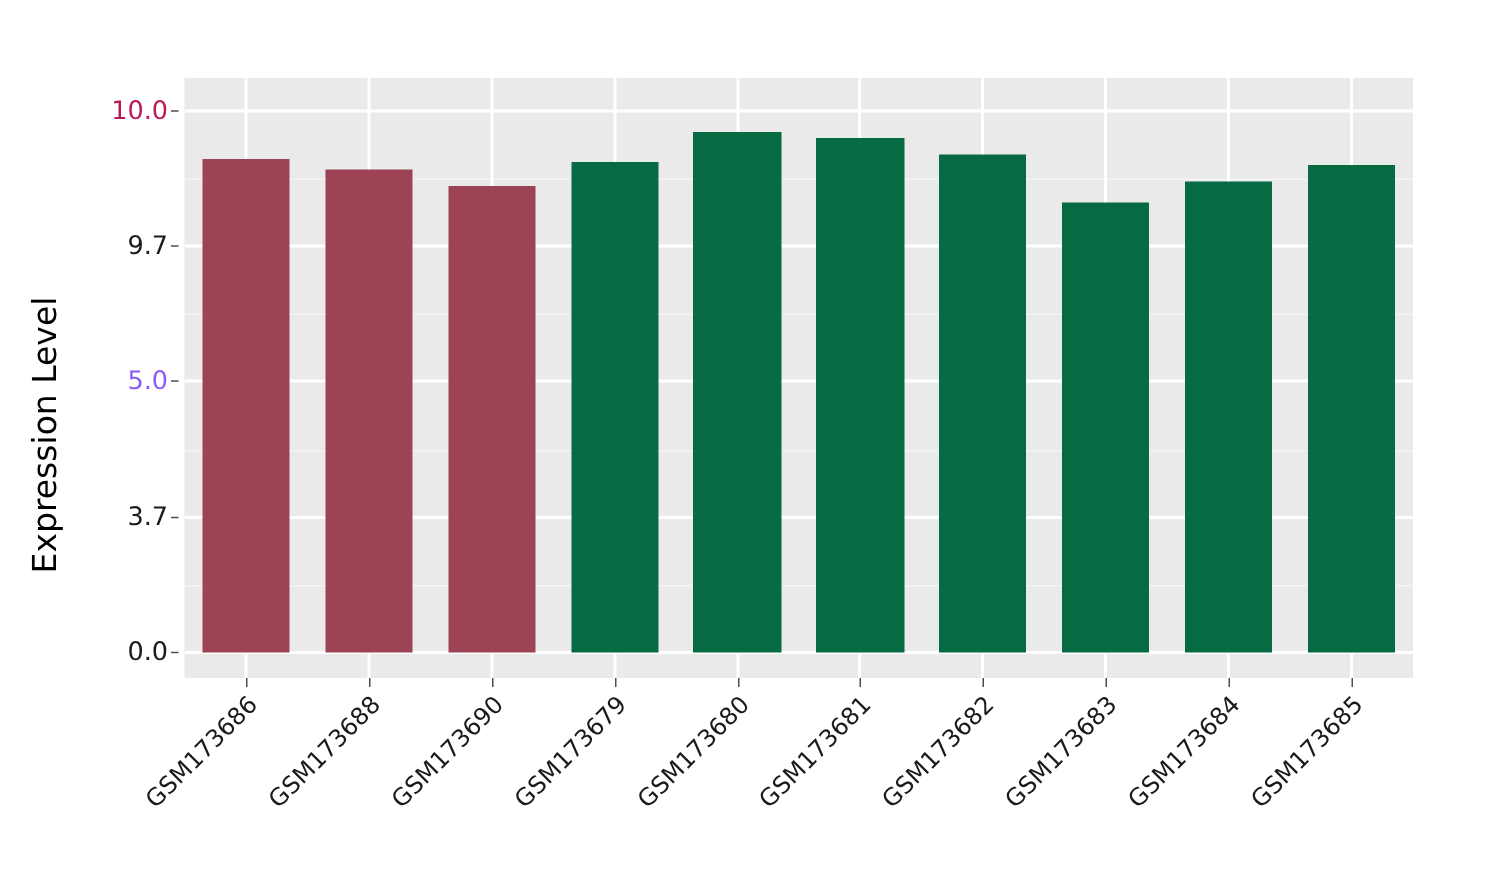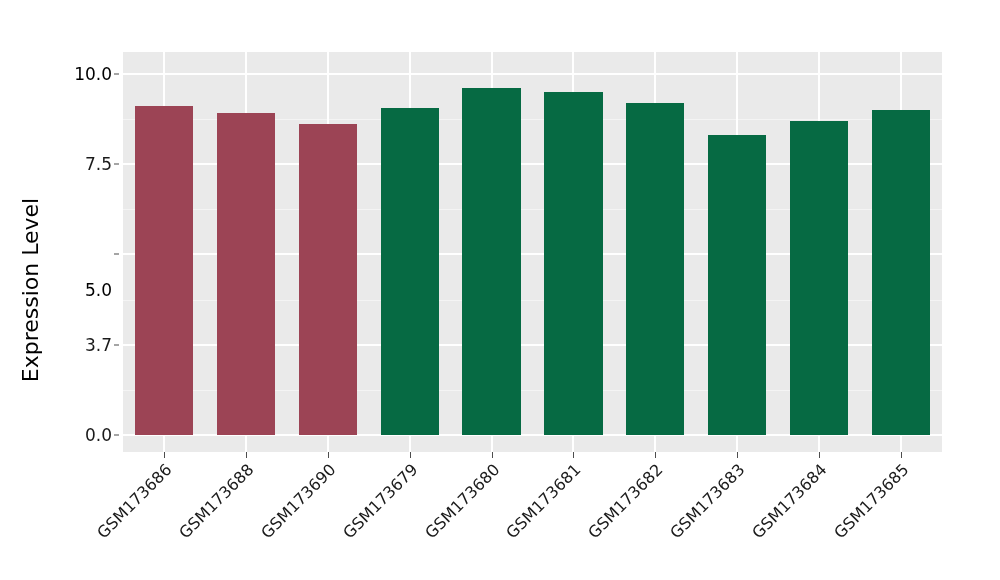--- a/index.html
+++ b/index.html
@@ -132,25 +132,25 @@
 
 <div id="root" style="background: rgb(255, 255, 255);">
 
   <div id="y-axis-title">Expression Level</div>
 
   <div id="y-axis-ticks">
       <div class="y-tick-label" style="top: 435px; color: rgb(26, 26, 26);">0.0</div>
       <div class="y-tick-mark" style="top: 435px;"></div>
       <div class="y-tick-label" style="top: 344.67px; color: rgb(26, 26, 26);">3.7</div>
       <div class="y-tick-mark" style="top: 344.67px;"></div>
-      <div class="y-tick-label" style="top: 254.34px; color: #000000; margin-top: 36px;">5.0</div>
+      <div class="y-tick-label" style="top: 254.34px; color: #8b5cf6;">5.0</div>
       <div class="y-tick-mark" style="top: 254.34px;"></div>
-      <div class="y-tick-label" style="top: 164.009px; color: rgb(26, 26, 26);">7.5</div>
+      <div class="y-tick-label" style="top: 164.009px; color: rgb(26, 26, 26);">9.7</div>
       <div class="y-tick-mark" style="top: 164.009px;"></div>
-      <div class="y-tick-label" style="top: 73.6792px; color: #000000;">10.0</div>
+      <div class="y-tick-label" style="top: 73.6792px; color: #be185d;">10.0</div>
       <div class="y-tick-mark" style="top: 73.6792px;"></div>
     </div>
 
   <div id="panel" style="background: rgb(234, 234, 234);">
     <div id="gridlines-minor">
         <div class="gridline-minor" style="top: 337.835px;"></div>
         <div class="gridline-minor" style="top: 247.505px;"></div>
         <div class="gridline-minor" style="top: 157.175px;"></div>
         <div class="gridline-minor" style="top: 66.8443px;"></div>
       </div>

